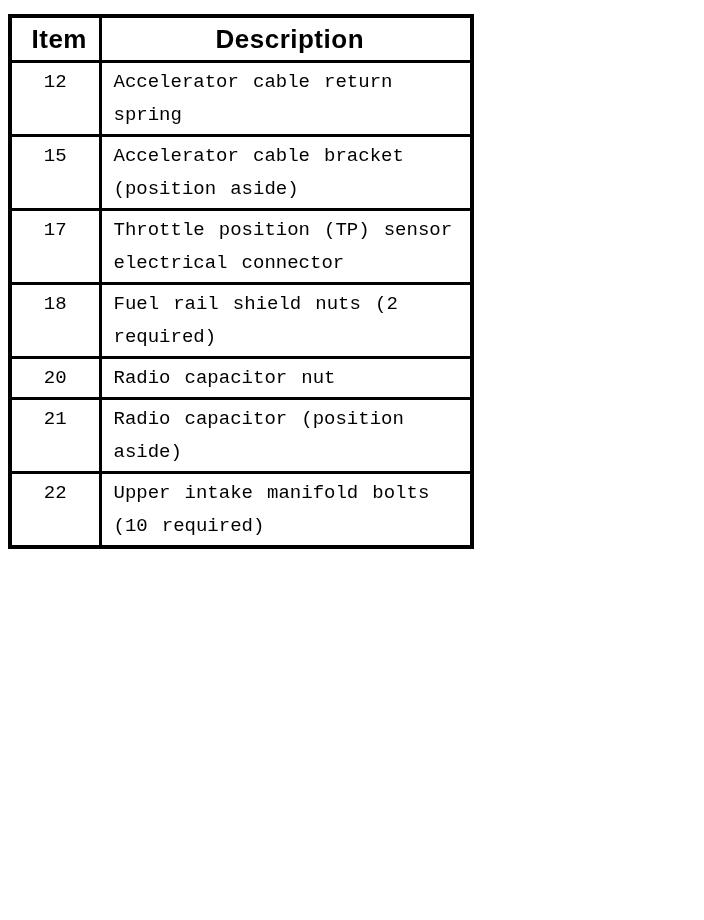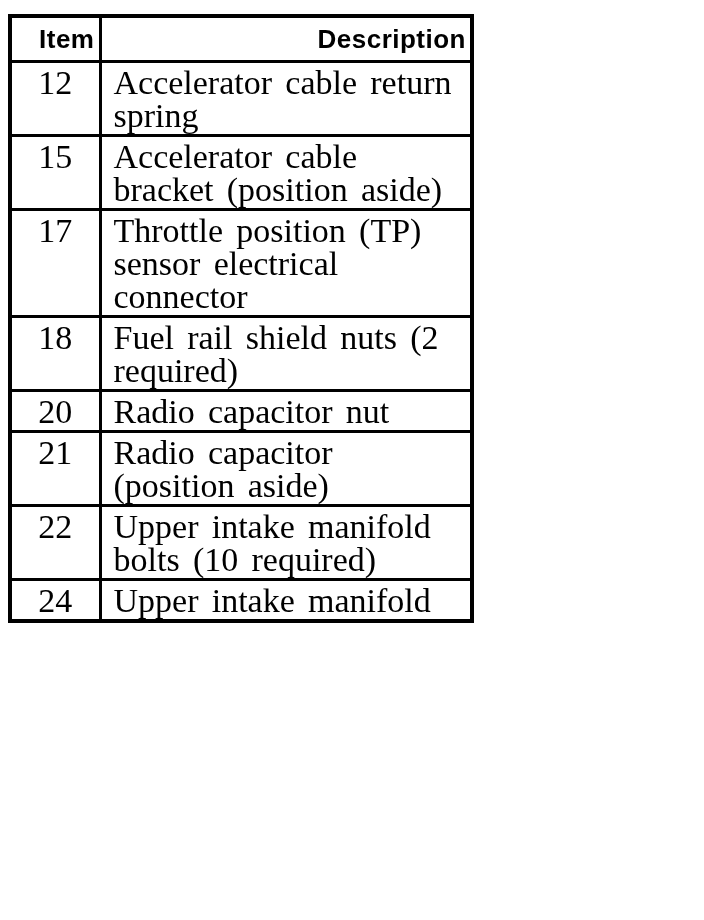--- a/index.html
+++ b/index.html
@@ -33,27 +33,27 @@
     border: 3px solid #000000;
     vertical-align: top;
     color: #000000;
     box-sizing: border-box;
   }
   table.parts-table th {
     font-family: "Liberation Sans", "DejaVu Sans", sans-serif;
     font-weight: bold;
     font-size: 26px;
     line-height: 33px;
-    text-align: right;
+    text-align: center;
     padding: 5px 4px 4px 12px;
     letter-spacing: 0.5px;
   }
   table.parts-table td {
-    font-family: Liberation Serif, serif;
-    font-size: 34px;
+    font-family: Liberation Mono, monospace;
+    font-size: 19px;
     line-height: 33px;
     word-spacing: 0.14em;
     padding: 3px 4px 2px 12px;
   }
   table.parts-table td.item {
     text-align: center;
     padding-left: 4px;
   }
 </style>
 </head>
@@ -93,19 +93,15 @@
         <td class="desc">Radio capacitor nut</td>
       </tr>
       <tr>
         <td class="item">21</td>
         <td class="desc">Radio capacitor (position aside)</td>
       </tr>
       <tr>
         <td class="item">22</td>
         <td class="desc">Upper intake manifold bolts (10 required)</td>
       </tr>
-      <tr>
-        <td class="item">24</td>
-        <td class="desc">Upper intake manifold</td>
-      </tr>
     </tbody>
   </table>
 </div>
 
 </body></html>

